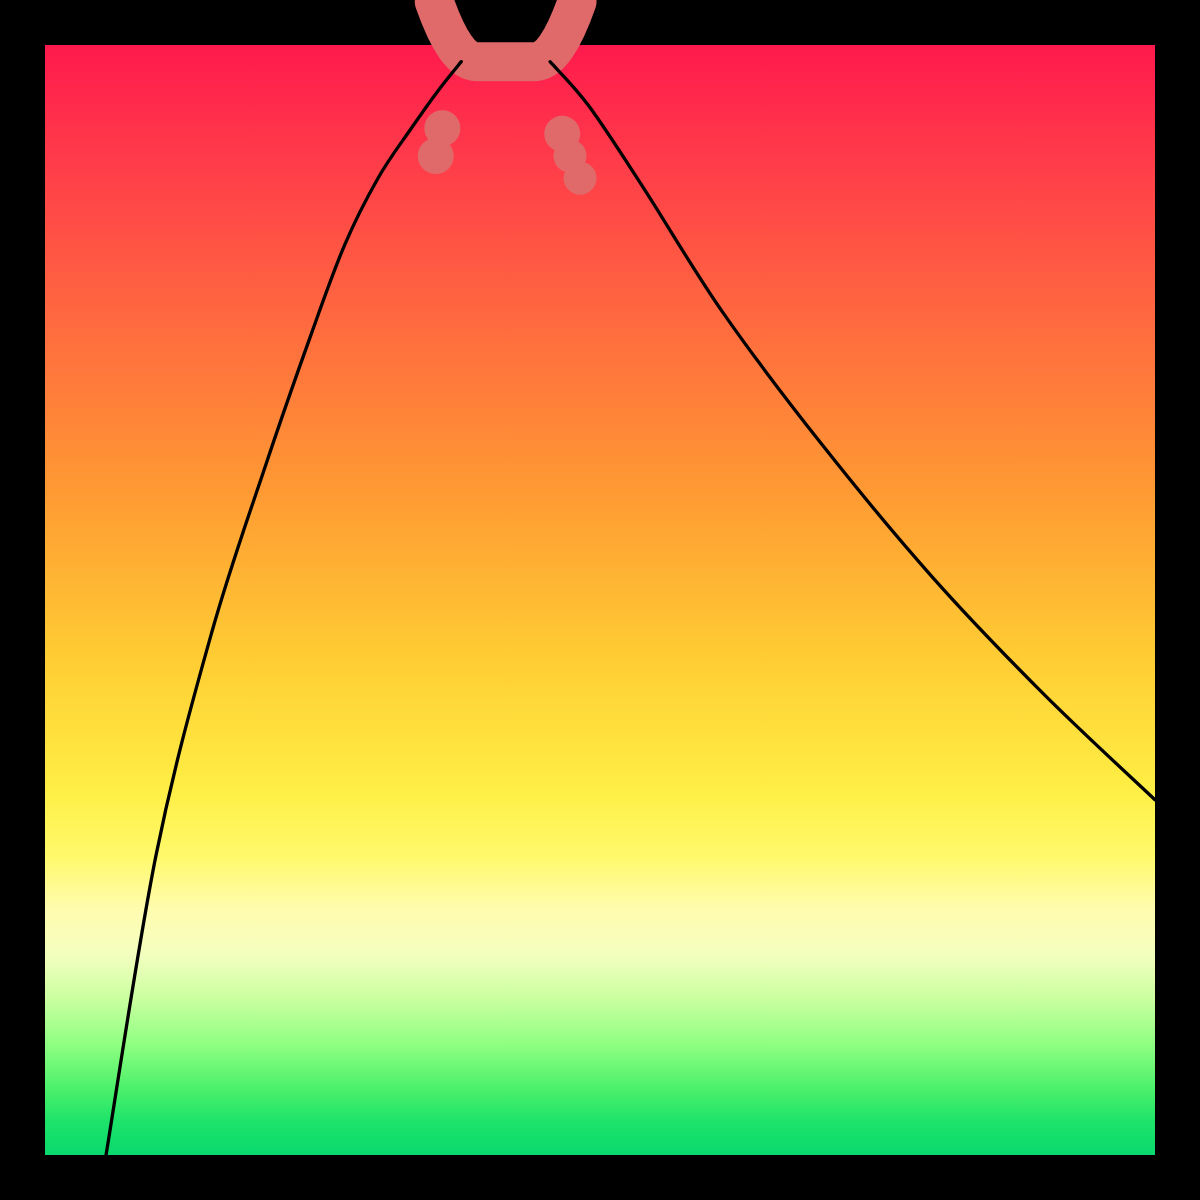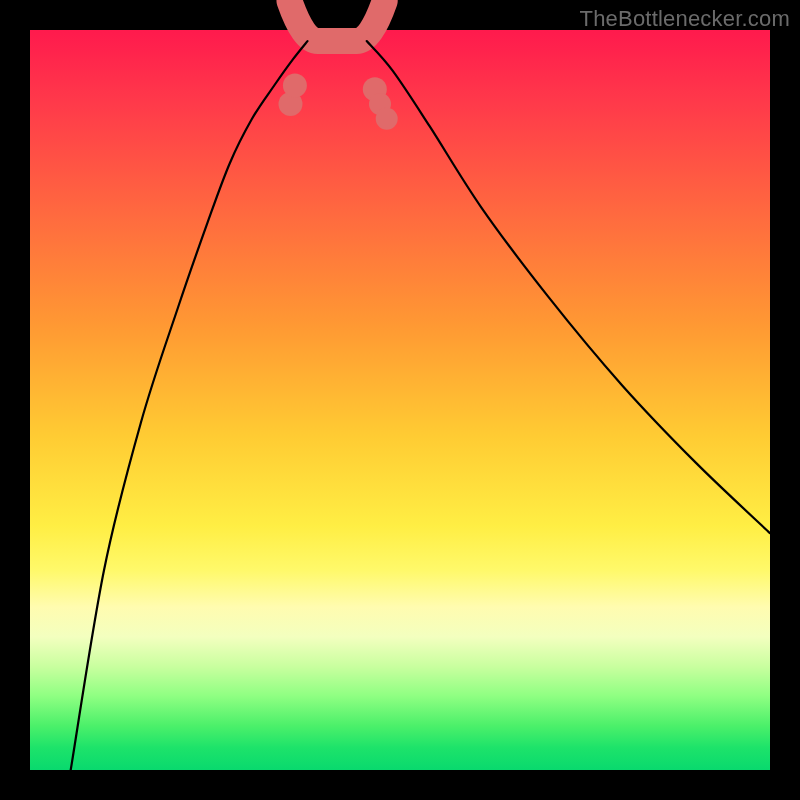--- a/index.html
+++ b/index.html
@@ -75,21 +75,20 @@
     stroke-linejoin: round;
   }
   .dot {
     fill: #e06a6a;
   }
 </style>
 </head>
 <body>
 
 <div class="frame">
-  <div class="watermark">TheBottlenecker.com</div>
   <div class="plot-area">
     <svg class="curves" viewBox="0 0 740 740">
       <path class="base-stroke" d="M 259.5 -28.9 Q 273.5 11.1 287.5 11.1 L 326.7 11.1 Q 340.7 11.1 354.7 -28.9"></path>
 
       <circle class="dot" cx="260.5" cy="74.0" r="12"></circle>
       <circle class="dot" cx="264.9" cy="55.5" r="12"></circle>
       <circle class="dot" cx="344.8" cy="59.2" r="12"></circle>
       <circle class="dot" cx="350.0" cy="74.0" r="11"></circle>
       <circle class="dot" cx="356.7" cy="88.8" r="11"></circle>
 

